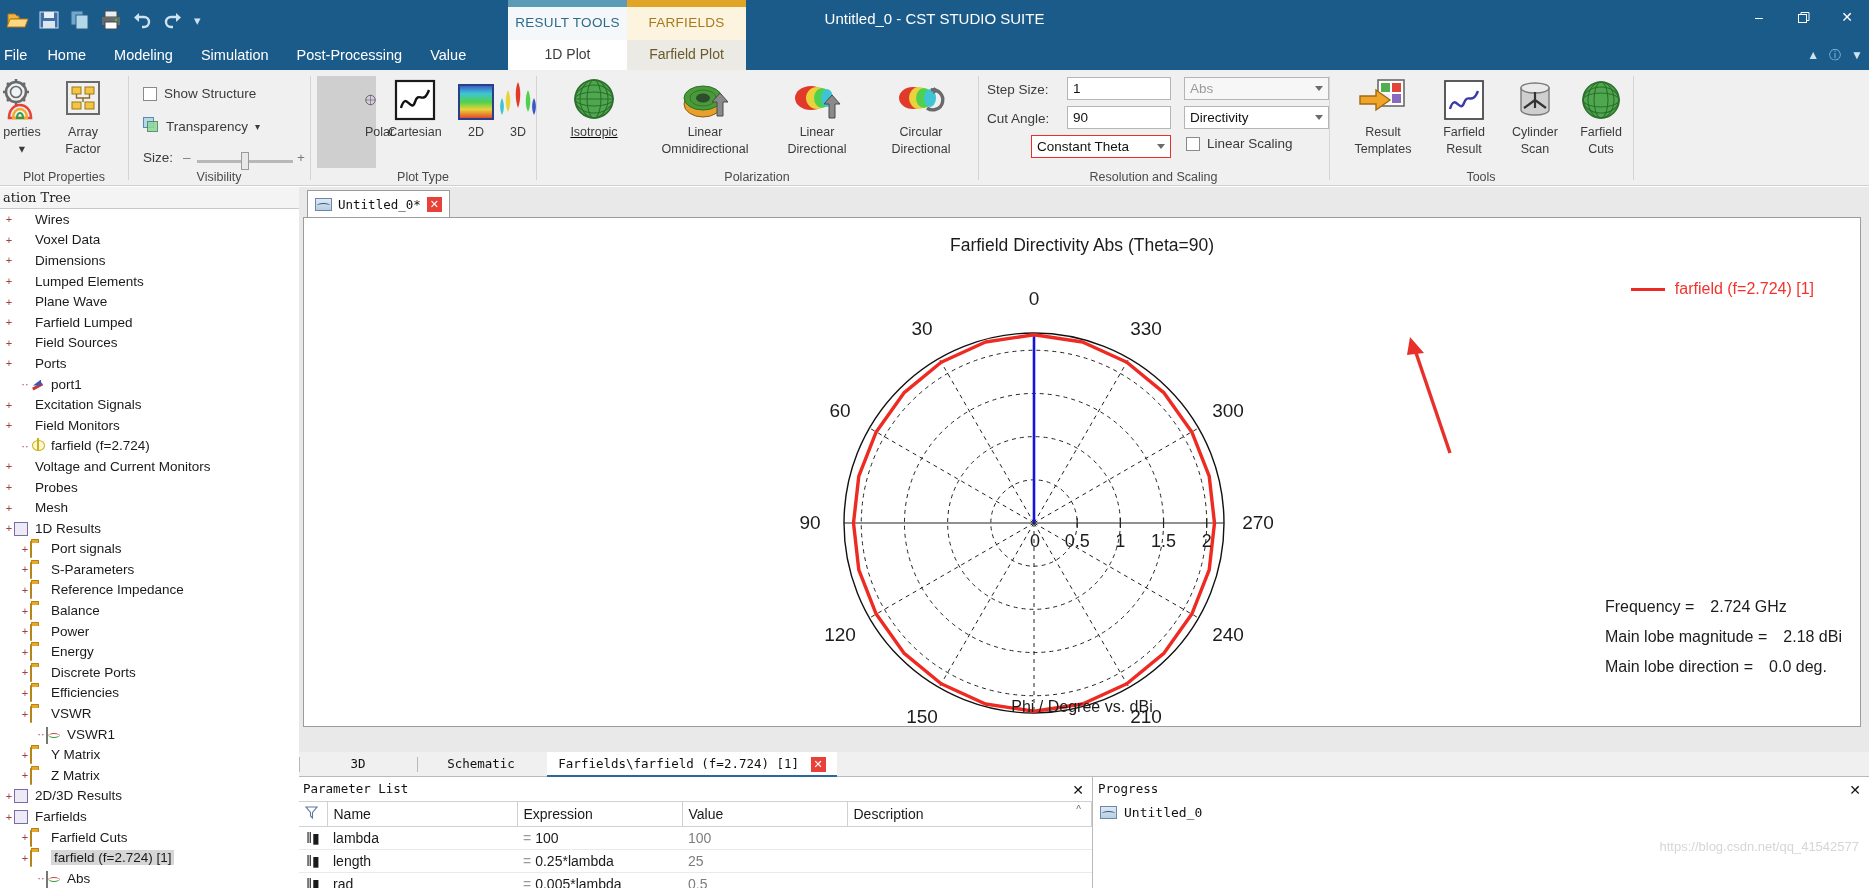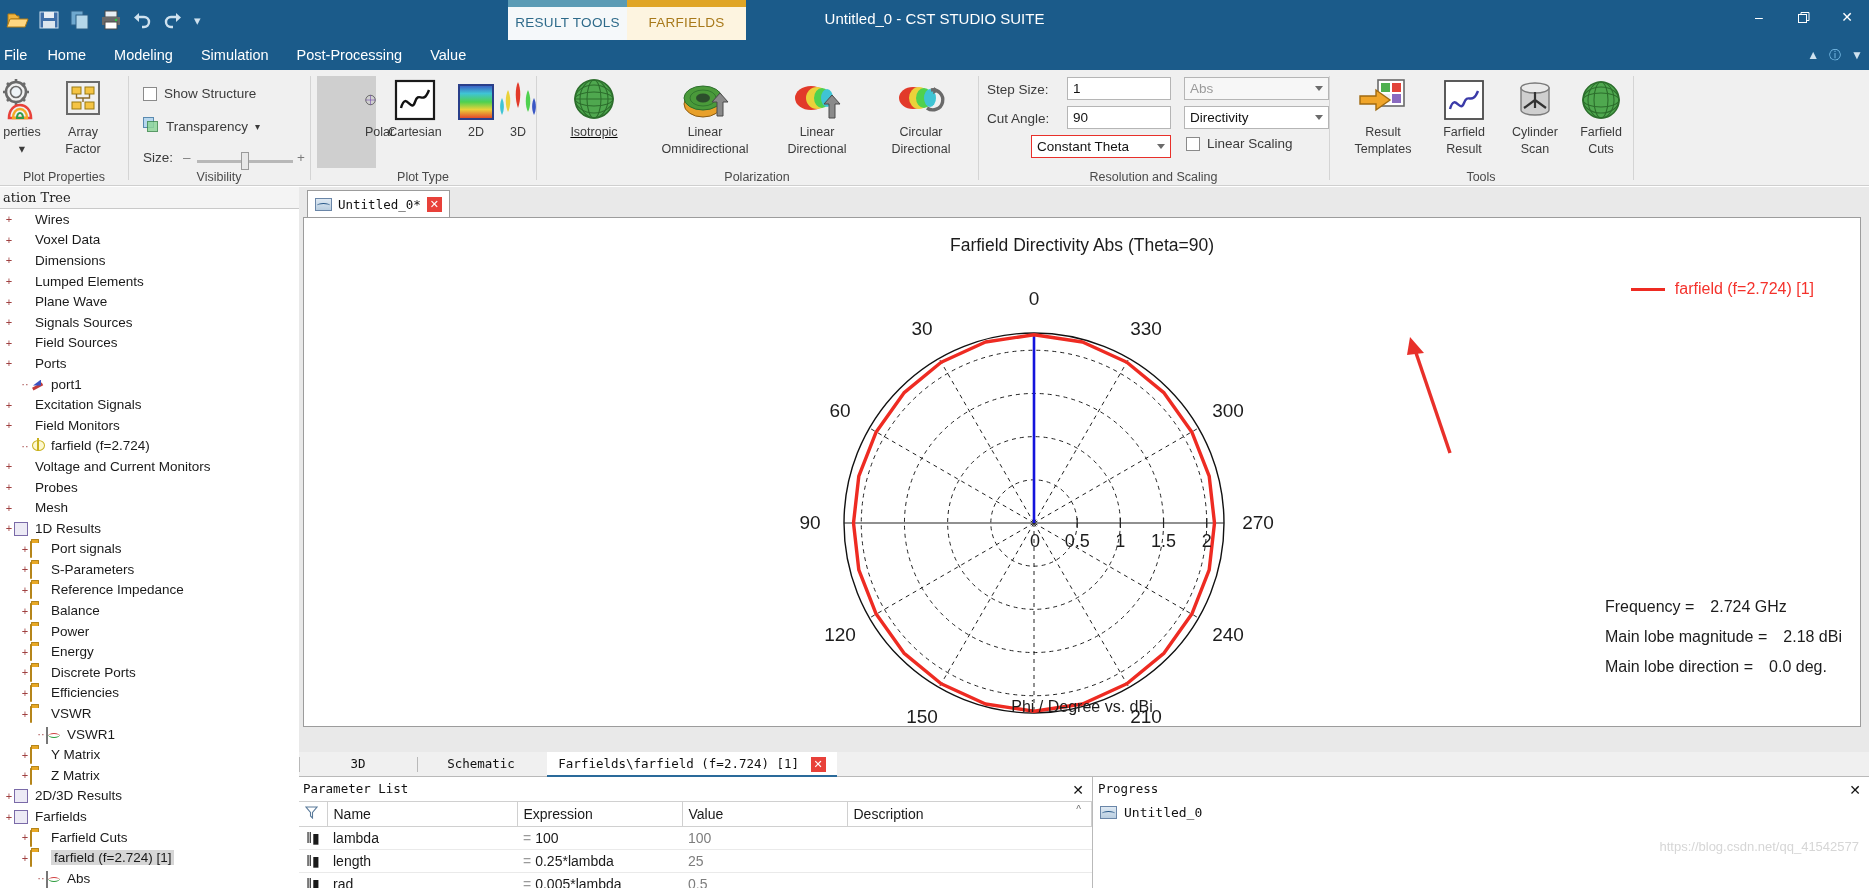--- a/index.html
+++ b/index.html
@@ -281,20 +281,24 @@
 
   <div class="menurow">
     <div class="menus">
       <div class="menu-item first">File</div>
       <div class="menu-item">Home</div>
       <div class="menu-item">Modeling</div>
       <div class="menu-item">Simulation</div>
       <div class="menu-item">Post-Processing</div>
       <div class="menu-item">Value</div>
     </div>
+    <div class="subtabs">
+      <div class="subtab a">1D Plot</div>
+      <div class="subtab b">Farfield Plot</div>
+    </div>
     <div class="menuright">
       <span>▲</span>
       <span style="color:#7fc4ef;">ⓘ</span>
       <span>▼</span>
     </div>
   </div>
 
   <div class="ribbon">
 
     <div class="rgroup" style="left:0; width:128px;">
@@ -587,21 +591,21 @@
         <div class="tnode">
           <span style="width:4px;flex:none"></span>
           <span class="plus">+</span>
           <span class="tglyph"></span>
           <span class="">Plane Wave</span>
         </div>
         <div class="tnode">
           <span style="width:4px;flex:none"></span>
           <span class="plus">+</span>
           <span class="tglyph"></span>
-          <span class="">Signals Sources</span>
+          <span class="">Farfield Lumped</span>
         </div>
         <div class="tnode">
           <span style="width:4px;flex:none"></span>
           <span class="plus">+</span>
           <span class="tglyph"></span>
           <span class="">Field Sources</span>
         </div>
         <div class="tnode">
           <span style="width:4px;flex:none"></span>
           <span class="plus">+</span>

